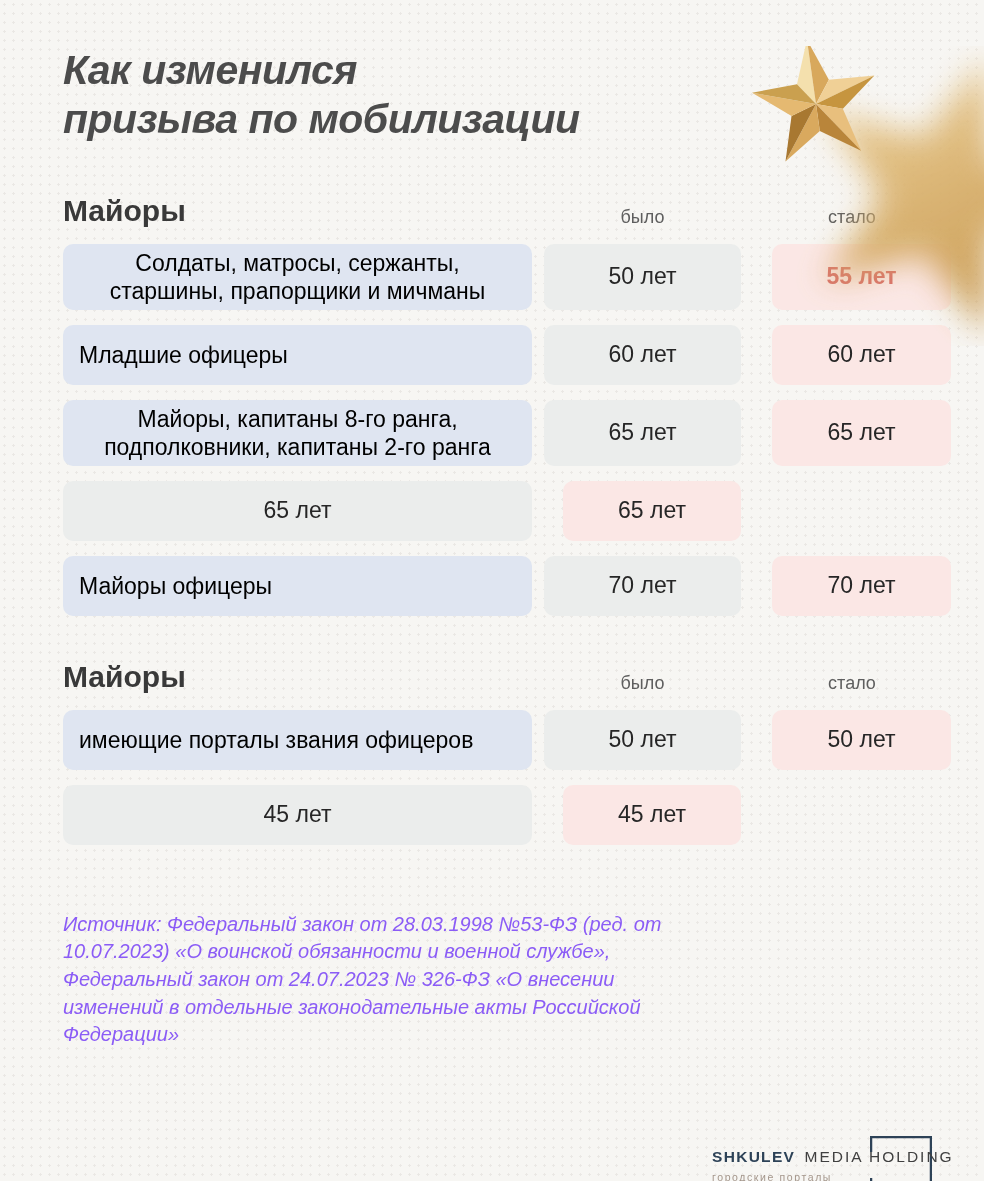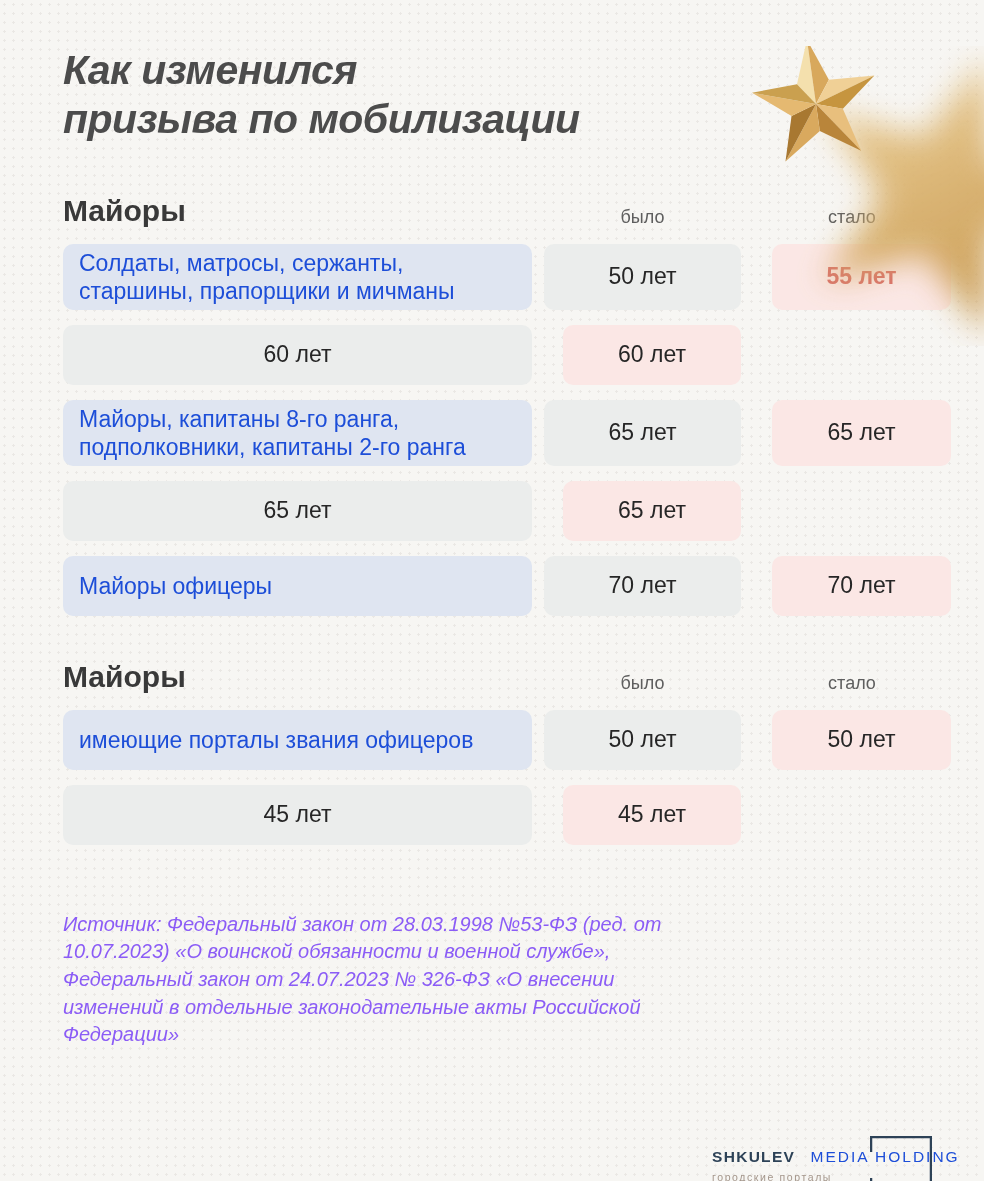--- a/index.html
+++ b/index.html
@@ -41,37 +41,37 @@
 
   .trow {
     display: grid; grid-template-columns: 469px 197px 198px; column-gap: 12px;
     margin: 0 0 15px 63px;
   }
   .cell {
     border-radius: 10px; display: flex; align-items: center; min-height: 60px;
     box-sizing: border-box;
   }
   .cell.label {
-    background: #dfe5f1; color: #1d4ed8;
-    font-size: 23px; line-height: 1.22; padding: 5px 16px;
+    background: #dfe5f1; color: #000000;
+    font-size: 23px; line-height: 1.22; padding: 5px 16px; text-align: center;
   }
   .cell.val { justify-content: center; font-size: 23px; color: #262626; }
   .cell.was { background: #ebedec; }
   .cell.now { background: #fbe7e5; margin-left: 19px; }
   .cell.now.hl { color: #d9706a; font-weight: bold; }
 
   .source {
     margin: 66px 0 0 63px; width: 608px;
     font-size: 20px; color: #8b5cf6; line-height: 1.38; font-style: italic;
   }
 
   .logo { position: absolute; left: 712px; top: 1102px; width: 250px; }
   .logo-line1 { font-size: 15.5px; white-space: nowrap; position: relative; z-index: 2; }
   .brand-bold { font-weight: bold; color: #2d4257; letter-spacing: 1.3px; }
-  .brand-rest { color: #1d4ed8; letter-spacing: 2px; margin-left: 11px; }
+  .brand-rest { color: #404040; letter-spacing: 2px; margin-left: 5px; }
   .tagline { font-size: 10.5px; color: #a4968b; letter-spacing: 1.6px; margin-top: 5px; }
   .logo-square { position: absolute; left: 158px; top: -12px; z-index: 1; }
 </style>
 </head>
 <body>
 
 <div class="page">
 
   <svg class="stars" viewBox="0 0 300 300" aria-hidden="true">
     <defs>
@@ -112,20 +112,21 @@
     <div class="col-head">было</div>
     <div class="col-head">стало</div>
   </div>
 
   <div class="trow">
     <div class="cell label">Солдаты, матросы, сержанты, старшины, прапорщики и мичманы</div>
     <div class="cell val was">50 лет</div>
     <div class="cell val now hl">55 лет</div>
   </div>
   <div class="trow">
+    <div class="cell label">Младшие офицеры</div>
     <div class="cell val was">60 лет</div>
     <div class="cell val now">60 лет</div>
   </div>
   <div class="trow">
     <div class="cell label">Майоры, капитаны 8-го ранга, подполковники, капитаны 2-го ранга</div>
     <div class="cell val was">65 лет</div>
     <div class="cell val now">65 лет</div>
   </div>
   <div class="trow">
     <div class="cell val was">65 лет</div>

